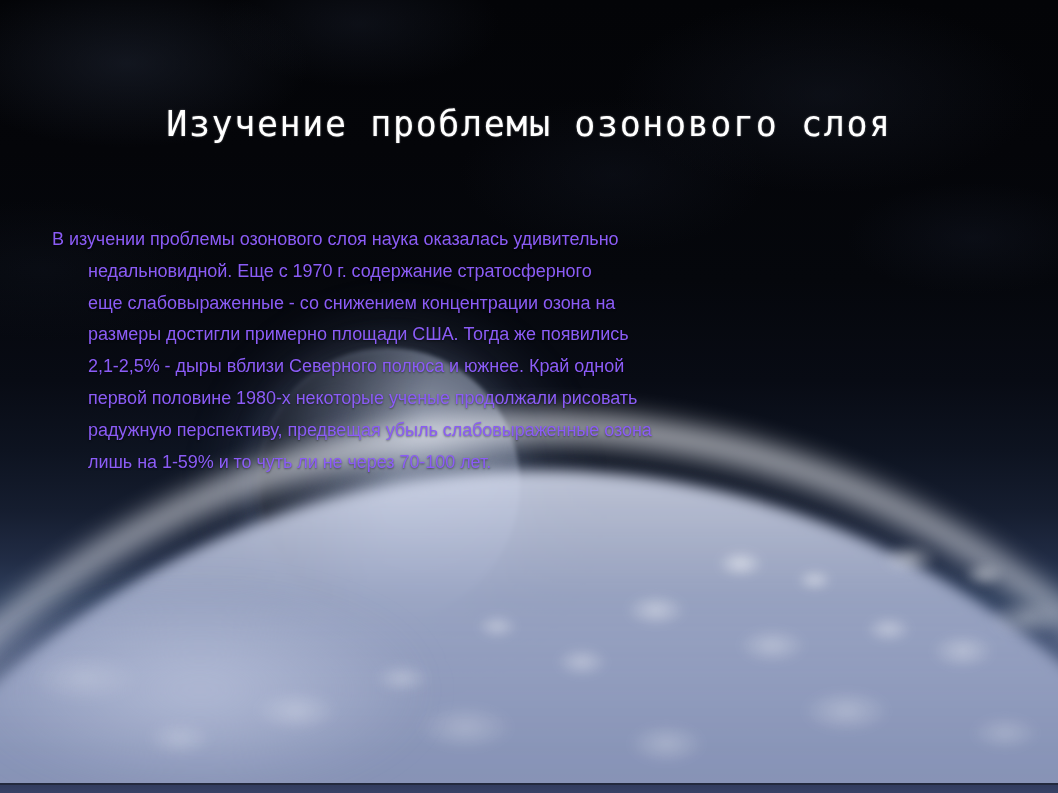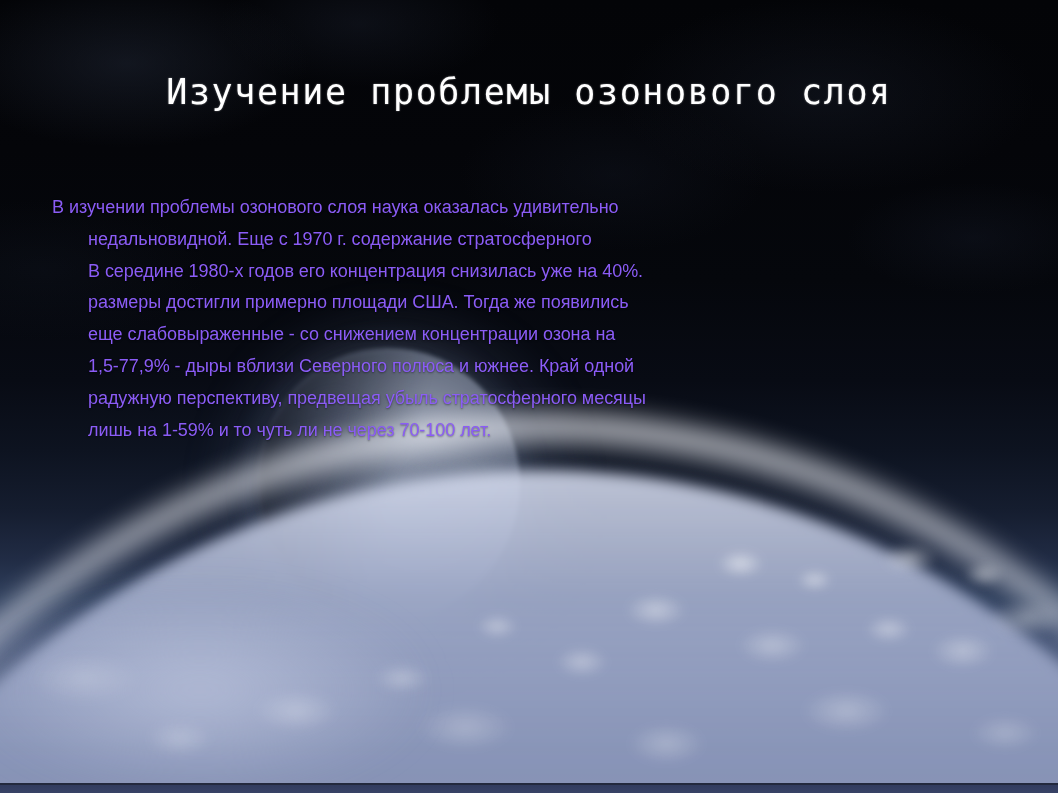--- a/index.html
+++ b/index.html
@@ -161,21 +161,21 @@
   .bottom-line{
     position:absolute;left:0;right:0;top:783px;height:2px;
     background:rgba(18,22,40,.85);
   }
   .bottom-strip{
     position:absolute;left:0;right:0;top:785px;height:8px;
     background:linear-gradient(to bottom, rgba(42,52,86,.92), rgba(52,62,98,.95));
   }
 
   
-  .content{position:absolute;inset:0;}
+  .content{position:absolute;inset:0;margin-top:32px;}
 
   .title{
     position:absolute;
     left:0; right:0; top:72px;
     text-align:center;
     font-family:"DejaVu Sans Mono","Liberation Mono",monospace;
     font-size:35px;
     font-weight:400;
     color:#ffffff;
     letter-spacing:1.6px;
@@ -227,22 +227,22 @@
     <div class="bottom-strip"></div>
   </div>
 
   <div class="content">
 
     <div class="title">Изучение проблемы озонового слоя</div>
 
     <div class="body-block">
       <div class="body-line">В изучении проблемы озонового слоя наука оказалась удивительно</div>
       <div class="body-line ind">недальновидной. Еще с 1970 г. содержание стратосферного</div>
-      <div class="body-line ind">В середине 1980-х годов его концентрация снизилась уже на 40%.</div>
+      <div class="body-line ind">еще слабовыраженные - со снижением концентрации озона на</div>
       <div class="body-line ind">размеры достигли примерно площади США. Тогда же появились</div>
-      <div class="body-line ind">еще слабовыраженные - со снижением концентрации озона на</div>
-      <div class="body-line ind">1,5-77,9% - дыры вблизи Северного полюса и южнее. Край одной</div>
-      <div class="body-line ind">радужную перспективу, предвещая убыль стратосферного месяцы</div>
+      <div class="body-line ind">2,1-2,5% - дыры вблизи Северного полюса и южнее. Край одной</div>
+      <div class="body-line ind">первой половине 1980-х некоторые ученые продолжали рисовать</div>
+      <div class="body-line ind">радужную перспективу, предвещая убыль слабовыраженные озона</div>
       <div class="body-line ind">лишь на 1-59% и то чуть ли не через 70-100 лет.</div>
     </div>
 
   </div>
 </div>
 
 </body></html>

